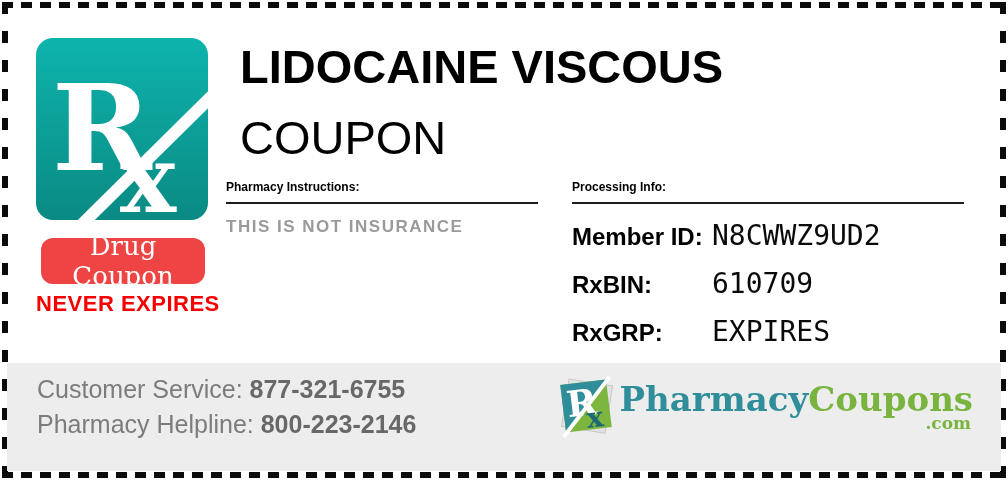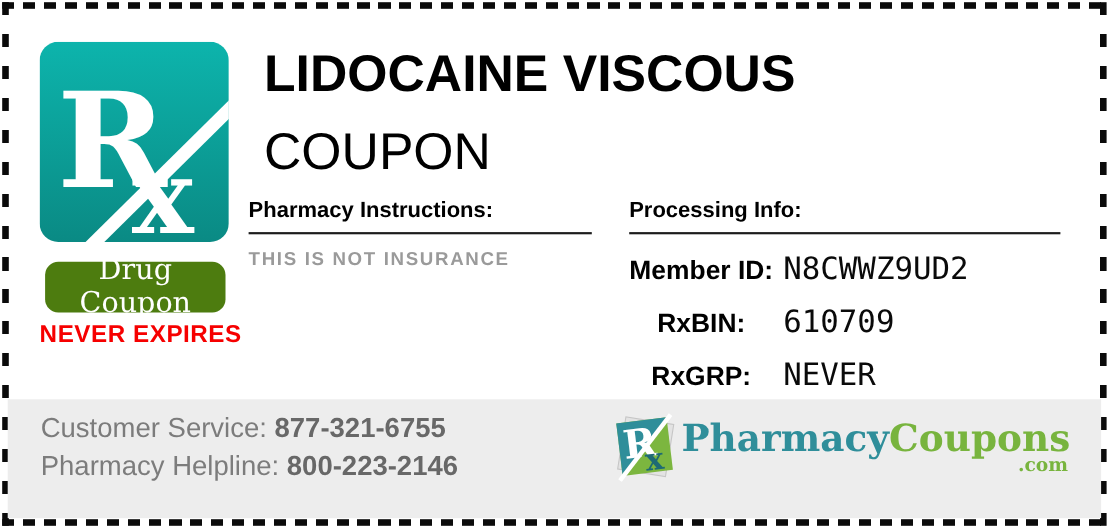--- a/index.html
+++ b/index.html
@@ -22,48 +22,48 @@
   .dash-v { position: absolute; top: 2px; bottom: 2px; width: 6px;
     background: repeating-linear-gradient(180deg, #0b0b0b 0 12px, transparent 12px 29px); }
   .dash-left { left: 2px; }
   .dash-right { right: 2px; }
 
   
   .logo-block { position: absolute; left: 36px; top: 38px; width: 174px; text-align: center; }
   .rx-badge { display: block; width: 172px; height: 182px; }
   .drug-coupon-bar {
     margin: 18px auto 0 auto; width: 164px; height: 46px;
-    background: #4d7c0f; border-radius: 12px;
+    background: #ef4444; border-radius: 12px;
     color: #ffffff; font-family: "DejaVu Serif", serif; font-size: 26px;
     display: flex; align-items: center; justify-content: center;
   }
   .never-expires {
     margin-top: 7px; color: #f60000; font-weight: bold; font-size: 22px;
     letter-spacing: 0.5px; white-space: nowrap;
   }
 
   
   .title-block { position: absolute; left: 240px; top: 42px; }
   .drug-title { font-size: 47px; font-weight: bold; color: #000; line-height: 1.05; letter-spacing: 0px; }
   .coupon-title { font-size: 47px; font-weight: normal; color: #000; line-height: 1.05; margin-top: 22px; }
 
   
   .col-heading {
-    font-size: 20px; font-weight: bold; color: #000;
+    font-size: 12px; font-weight: bold; color: #000;
     padding-bottom: 8px; border-bottom: 2px solid #1c1c1c;
   }
   .instructions-col { position: absolute; left: 226px; top: 180px; width: 312px; }
   .instructions-body { margin-top: 13px; font-size: 18px; line-height: 26px; color: #111; }
   .disclaimer { margin-top: 13px; font-size: 17px; font-weight: bold; color: #9a9a9a; letter-spacing: 1.5px; white-space: nowrap; }
 
   .processing-col { position: absolute; left: 572px; top: 180px; width: 392px; }
   .proc-rows { margin-top: 8px; }
   .proc-row { display: flex; align-items: baseline; margin-top: 17px; }
   .proc-row .proc-label {
-    width: 131px; text-align: center; font-size: 24px; font-weight: bold; color: #000;
+    width: 131px; text-align: left; font-size: 24px; font-weight: bold; color: #000;
     flex: 0 0 131px;
   }
   .proc-row .proc-value {
     margin-left: 9px; font-family: "DejaVu Sans Mono", monospace;
     font-size: 28px; color: #0a0a0a; line-height: 1.1; white-space: nowrap;
   }
 
   
   .footer-strip {
     position: absolute; left: 7px; right: 7px; bottom: 9px; height: 108px;
@@ -130,21 +130,21 @@
       <div class="proc-row">
         <span class="proc-label">Member ID:</span>
         <span class="proc-value">N8CWWZ9UD2</span>
       </div>
       <div class="proc-row">
         <span class="proc-label">RxBIN:</span>
         <span class="proc-value">610709</span>
       </div>
       <div class="proc-row">
         <span class="proc-label">RxGRP:</span>
-        <span class="proc-value">NEVER</span>
+        <span class="proc-value">EXPIRES</span>
       </div>
     </div>
   </div>
 
   <div class="footer-strip">
     <div class="footer-lines">
       <div class="footer-line"><span>Customer Service: </span><b>877-321-6755</b></div>
       <div class="footer-line"><span>Pharmacy Helpline: </span><b>800-223-2146</b></div>
     </div>
 

